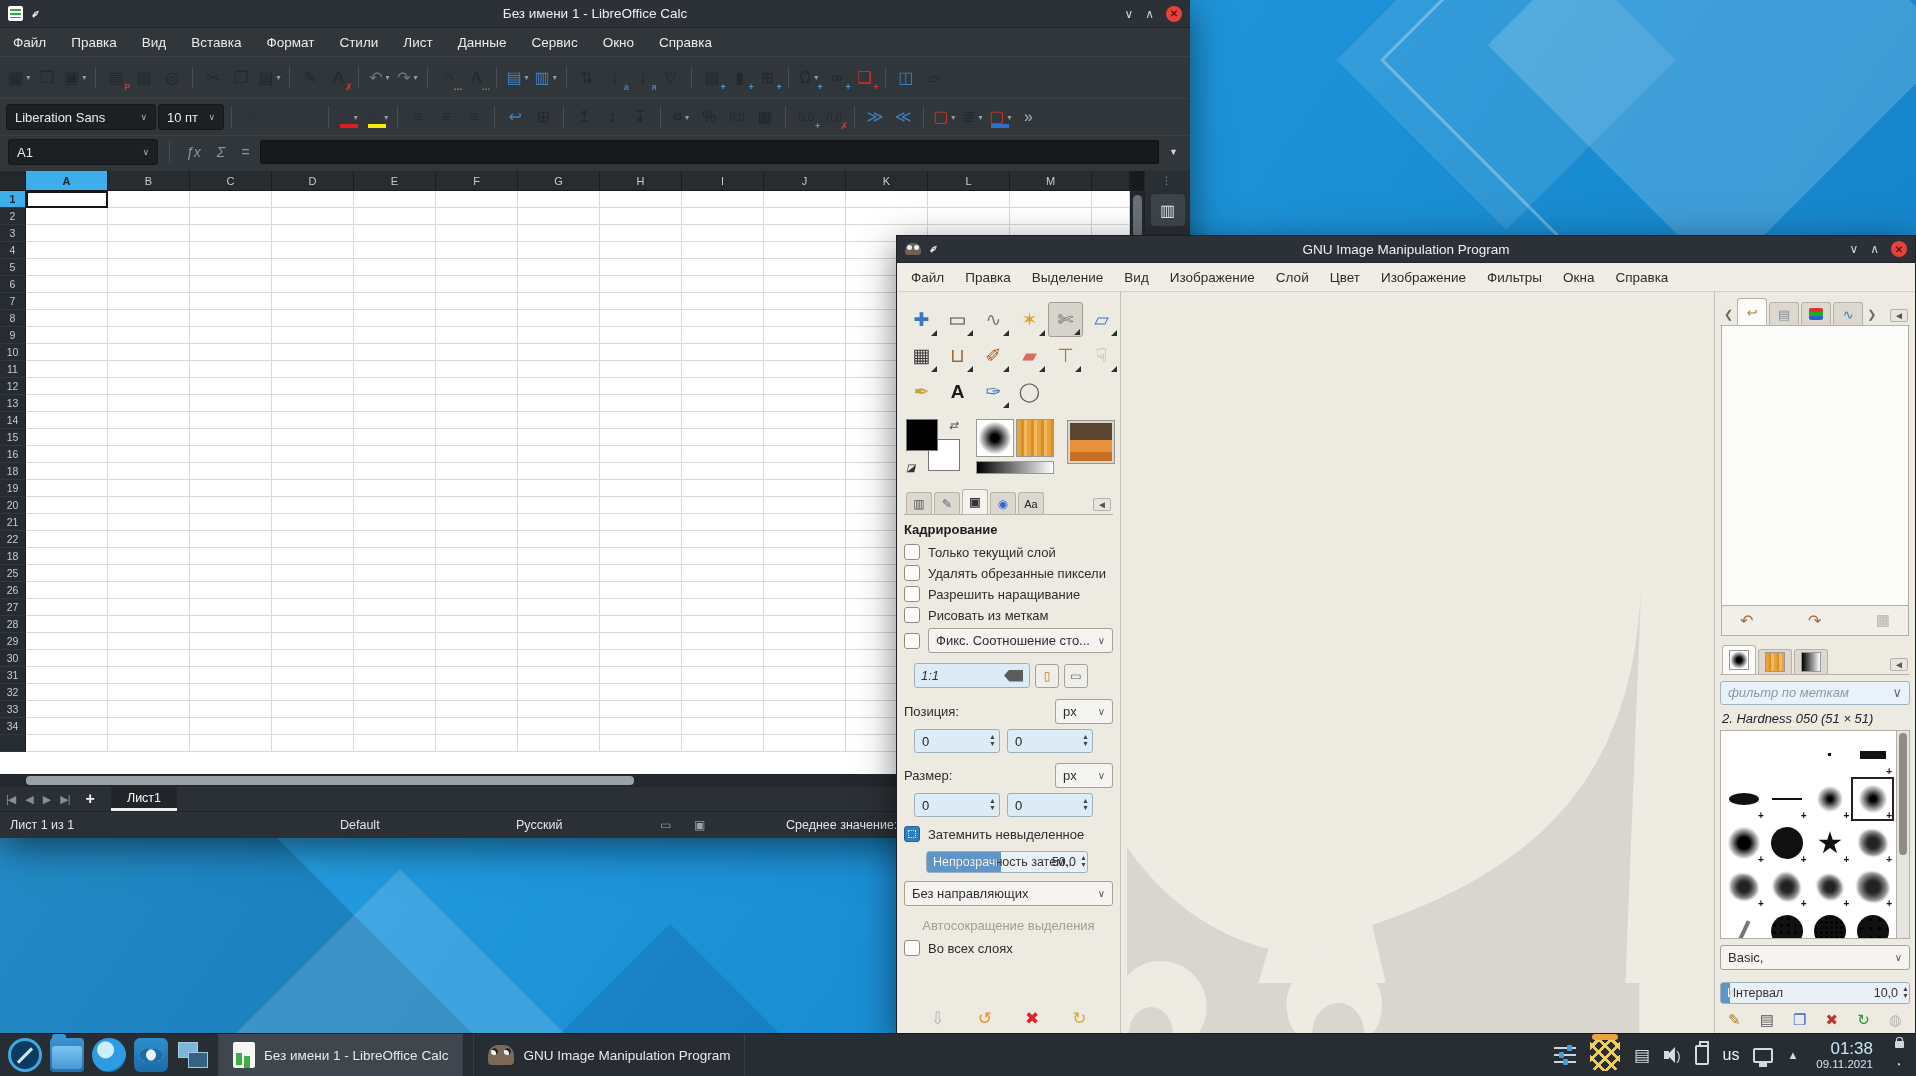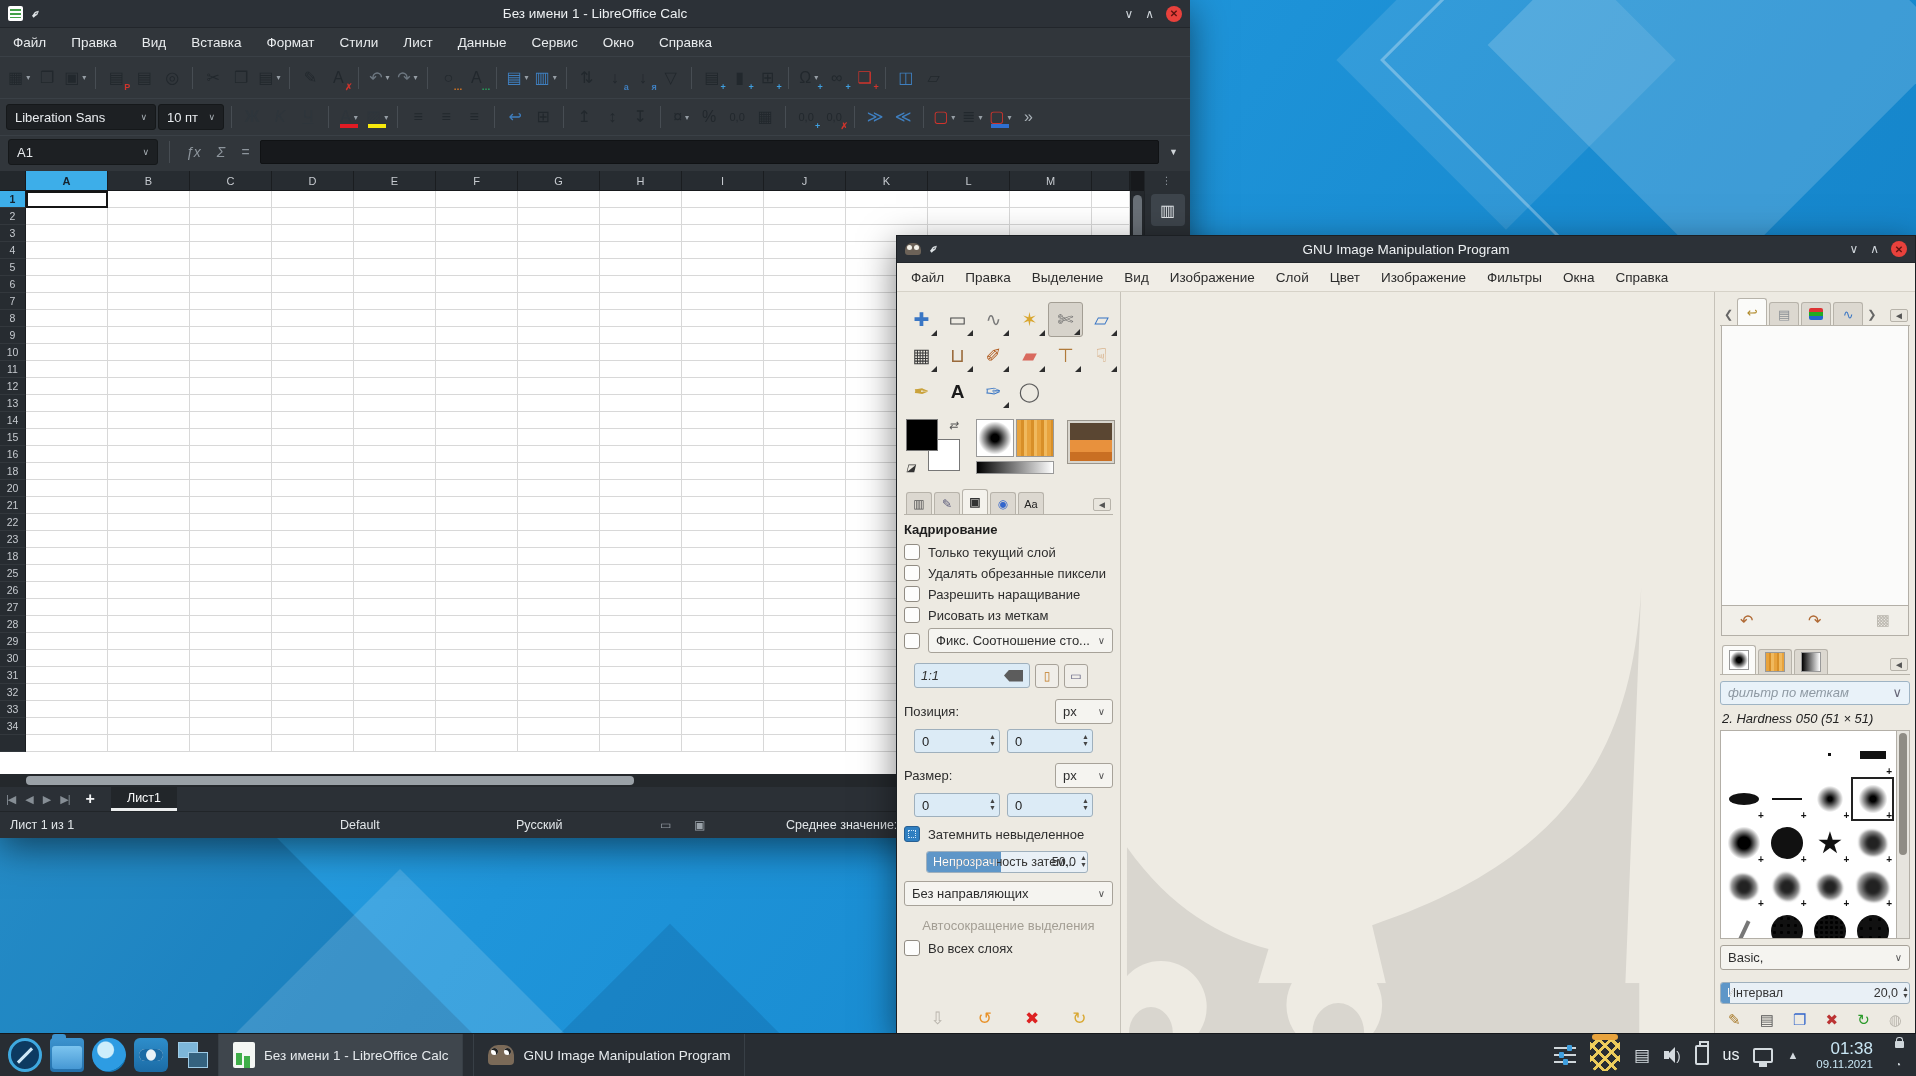--- a/index.html
+++ b/index.html
@@ -840,20 +840,37 @@
           <div class="cell" data-interactable="true" style="width: 82px; flex: 0 0 auto;"></div>
           <div class="cell" data-interactable="true" style="width: 82px; flex: 0 0 auto;"></div>
           <div class="cell" data-interactable="true" style="width: 82px; flex: 0 0 auto;"></div>
           <div class="cell" data-interactable="true" style="width: 82px; flex: 0 0 auto;"></div>
           <div class="cell" data-interactable="true" style="width: 82px; flex: 0 0 auto;"></div>
           <div class="cell" data-interactable="true" style="width: 82px; flex: 0 0 auto;"></div>
           <div class="cell" data-interactable="true" style="width: 82px; flex: 0 0 auto;"></div>
           <div class="cell" data-interactable="true" style="width: 38px; flex: 0 0 auto;"></div>
         </div>
         <div class="grow" data-interactable="false">
+          <div class="rhead" data-interactable="true">19</div>
+          <div class="cell" data-interactable="true" style="width: 82px; flex: 0 0 auto;"></div>
+          <div class="cell" data-interactable="true" style="width: 82px; flex: 0 0 auto;"></div>
+          <div class="cell" data-interactable="true" style="width: 82px; flex: 0 0 auto;"></div>
+          <div class="cell" data-interactable="true" style="width: 82px; flex: 0 0 auto;"></div>
+          <div class="cell" data-interactable="true" style="width: 82px; flex: 0 0 auto;"></div>
+          <div class="cell" data-interactable="true" style="width: 82px; flex: 0 0 auto;"></div>
+          <div class="cell" data-interactable="true" style="width: 82px; flex: 0 0 auto;"></div>
+          <div class="cell" data-interactable="true" style="width: 82px; flex: 0 0 auto;"></div>
+          <div class="cell" data-interactable="true" style="width: 82px; flex: 0 0 auto;"></div>
+          <div class="cell" data-interactable="true" style="width: 82px; flex: 0 0 auto;"></div>
+          <div class="cell" data-interactable="true" style="width: 82px; flex: 0 0 auto;"></div>
+          <div class="cell" data-interactable="true" style="width: 82px; flex: 0 0 auto;"></div>
+          <div class="cell" data-interactable="true" style="width: 82px; flex: 0 0 auto;"></div>
+          <div class="cell" data-interactable="true" style="width: 38px; flex: 0 0 auto;"></div>
+        </div>
+        <div class="grow" data-interactable="false">
           <div class="rhead" data-interactable="true">20</div>
           <div class="cell" data-interactable="true" style="width: 82px; flex: 0 0 auto;"></div>
           <div class="cell" data-interactable="true" style="width: 82px; flex: 0 0 auto;"></div>
           <div class="cell" data-interactable="true" style="width: 82px; flex: 0 0 auto;"></div>
           <div class="cell" data-interactable="true" style="width: 82px; flex: 0 0 auto;"></div>
           <div class="cell" data-interactable="true" style="width: 82px; flex: 0 0 auto;"></div>
           <div class="cell" data-interactable="true" style="width: 82px; flex: 0 0 auto;"></div>
           <div class="cell" data-interactable="true" style="width: 82px; flex: 0 0 auto;"></div>
           <div class="cell" data-interactable="true" style="width: 82px; flex: 0 0 auto;"></div>
           <div class="cell" data-interactable="true" style="width: 82px; flex: 0 0 auto;"></div>
@@ -875,37 +892,20 @@
           <div class="cell" data-interactable="true" style="width: 82px; flex: 0 0 auto;"></div>
           <div class="cell" data-interactable="true" style="width: 82px; flex: 0 0 auto;"></div>
           <div class="cell" data-interactable="true" style="width: 82px; flex: 0 0 auto;"></div>
           <div class="cell" data-interactable="true" style="width: 82px; flex: 0 0 auto;"></div>
           <div class="cell" data-interactable="true" style="width: 82px; flex: 0 0 auto;"></div>
           <div class="cell" data-interactable="true" style="width: 82px; flex: 0 0 auto;"></div>
           <div class="cell" data-interactable="true" style="width: 38px; flex: 0 0 auto;"></div>
         </div>
         <div class="grow" data-interactable="false">
           <div class="rhead" data-interactable="true">22</div>
-          <div class="cell" data-interactable="true" style="width: 82px; flex: 0 0 auto;"></div>
-          <div class="cell" data-interactable="true" style="width: 82px; flex: 0 0 auto;"></div>
-          <div class="cell" data-interactable="true" style="width: 82px; flex: 0 0 auto;"></div>
-          <div class="cell" data-interactable="true" style="width: 82px; flex: 0 0 auto;"></div>
-          <div class="cell" data-interactable="true" style="width: 82px; flex: 0 0 auto;"></div>
-          <div class="cell" data-interactable="true" style="width: 82px; flex: 0 0 auto;"></div>
-          <div class="cell" data-interactable="true" style="width: 82px; flex: 0 0 auto;"></div>
-          <div class="cell" data-interactable="true" style="width: 82px; flex: 0 0 auto;"></div>
-          <div class="cell" data-interactable="true" style="width: 82px; flex: 0 0 auto;"></div>
-          <div class="cell" data-interactable="true" style="width: 82px; flex: 0 0 auto;"></div>
-          <div class="cell" data-interactable="true" style="width: 82px; flex: 0 0 auto;"></div>
-          <div class="cell" data-interactable="true" style="width: 82px; flex: 0 0 auto;"></div>
-          <div class="cell" data-interactable="true" style="width: 82px; flex: 0 0 auto;"></div>
-          <div class="cell" data-interactable="true" style="width: 38px; flex: 0 0 auto;"></div>
-        </div>
-        <div class="grow" data-interactable="false">
-          <div class="rhead" data-interactable="true">23</div>
           <div class="cell" data-interactable="true" style="width: 82px; flex: 0 0 auto;"></div>
           <div class="cell" data-interactable="true" style="width: 82px; flex: 0 0 auto;"></div>
           <div class="cell" data-interactable="true" style="width: 82px; flex: 0 0 auto;"></div>
           <div class="cell" data-interactable="true" style="width: 82px; flex: 0 0 auto;"></div>
           <div class="cell" data-interactable="true" style="width: 82px; flex: 0 0 auto;"></div>
           <div class="cell" data-interactable="true" style="width: 82px; flex: 0 0 auto;"></div>
           <div class="cell" data-interactable="true" style="width: 82px; flex: 0 0 auto;"></div>
           <div class="cell" data-interactable="true" style="width: 82px; flex: 0 0 auto;"></div>
           <div class="cell" data-interactable="true" style="width: 82px; flex: 0 0 auto;"></div>
           <div class="cell" data-interactable="true" style="width: 82px; flex: 0 0 auto;"></div>
@@ -1496,21 +1496,21 @@
           </div>
         </div>
         <div class="gcombo" style="margin-top:6px" data-interactable="true">
           <span class="cv" data-interactable="false">Basic,</span>
           <span class="ca" data-interactable="false">∨</span>
         </div>
         <div class="gslider intv" data-interactable="true">
           <div class="fill" style="width:9px" data-interactable="false"></div>
           <span class="lab" data-interactable="false">Интервал</span>
           <span class="lab lite" style="width:7px" data-interactable="false">Интервал</span>
-          <span class="val" data-interactable="false">20,0</span>
+          <span class="val" data-interactable="false">10,0</span>
           <span class="spn" data-interactable="true">
               <i>▲</i>
               <i>▼</i>
             </span>
         </div>
         <div class="brushbtns" data-interactable="false">
           <span class="bbtn" style="color:#a87a2a" data-interactable="true">✎</span>
           <span class="bbtn" style="color:#555" data-interactable="true">▤</span>
           <span class="bbtn" style="color:#36c" data-interactable="true">❐</span>
           <span class="bbtn" style="color:#b33" data-interactable="true">✖</span>

